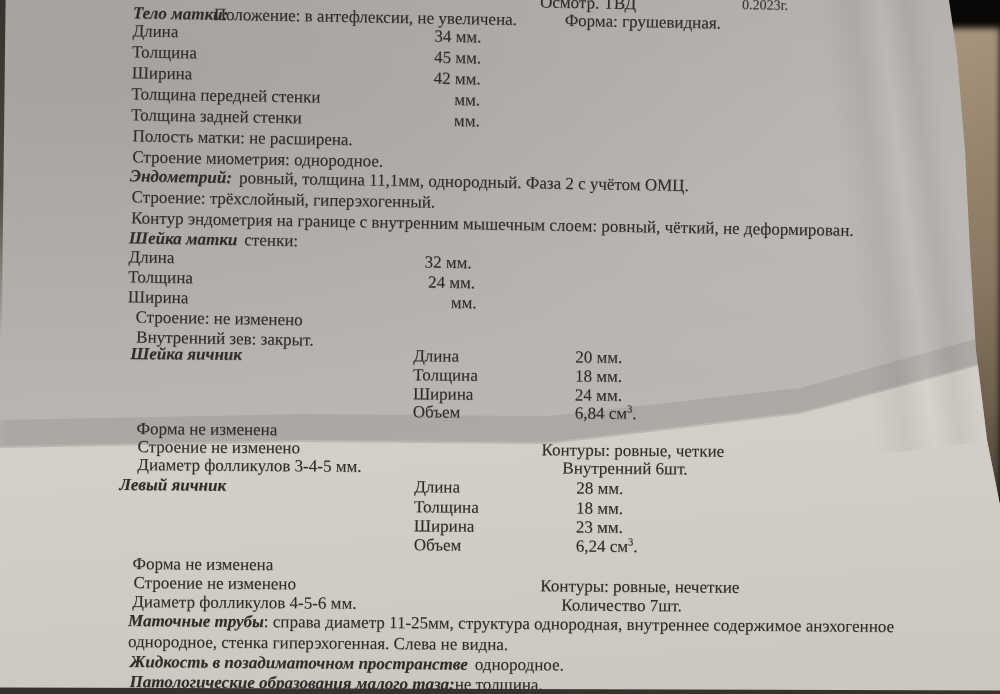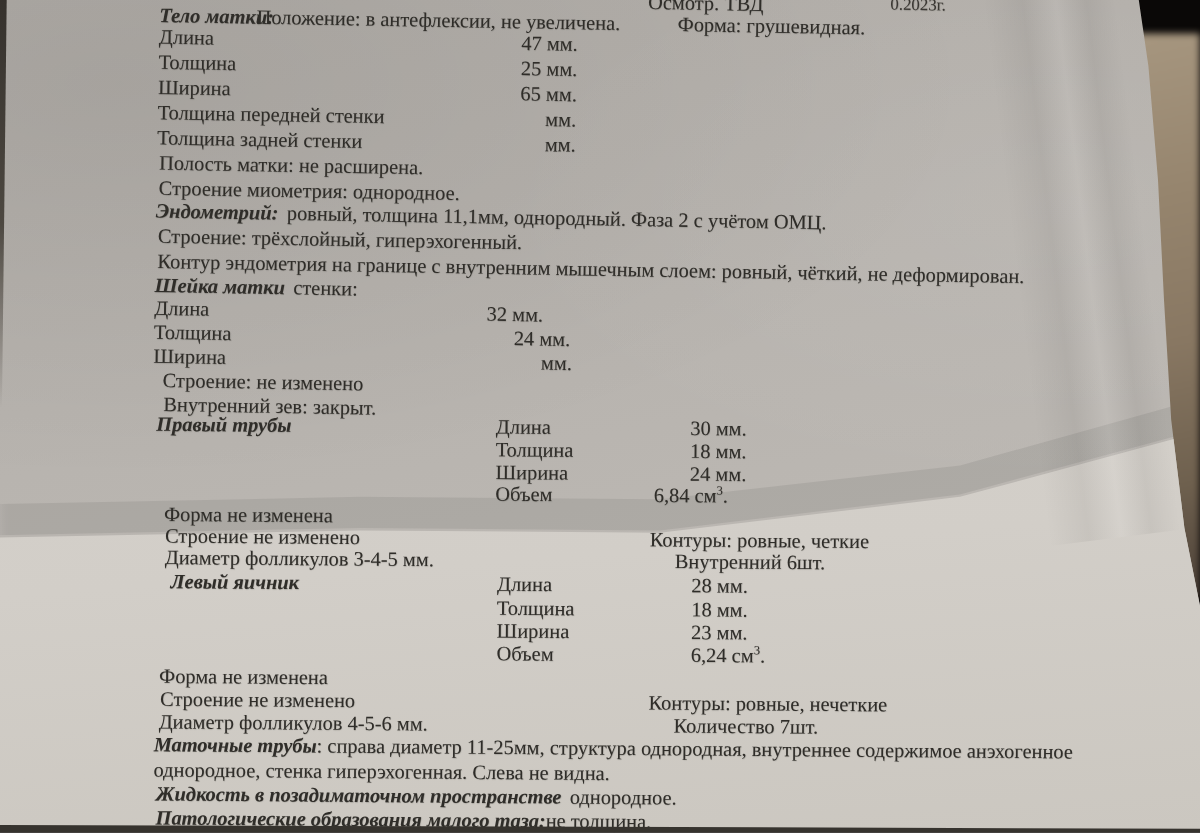--- a/index.html
+++ b/index.html
@@ -83,29 +83,29 @@
       </div>
 
       <div class="line" style="top:1px">
         <span class="at h" style="left:133px">Тело матки:</span>
         <span class="at" style="left:214px">Положение: в антефлексии, не увеличена.</span>
         <span class="at" style="left:565px">Форма: грушевидная.</span>
       </div>
 
       <div class="line" style="top:19px">
         <span class="at" style="left:133px">Длина</span>
-        <span class="at" style="left:435px">47 мм.</span>
+        <span class="at" style="left:435px">34 мм.</span>
       </div>
       <div class="line" style="top:40px">
         <span class="at" style="left:133px">Толщина</span>
-        <span class="at" style="left:435px">25 мм.</span>
+        <span class="at" style="left:435px">45 мм.</span>
       </div>
       <div class="line" style="top:61px">
         <span class="at" style="left:133px">Ширина</span>
-        <span class="at" style="left:435px">65 мм.</span>
+        <span class="at" style="left:435px">42 мм.</span>
       </div>
       <div class="line" style="top:82px">
         <span class="at" style="left:133px">Толщина передней стенки</span>
         <span class="at" style="left:456px">мм.</span>
       </div>
       <div class="line" style="top:103px">
         <span class="at" style="left:133px">Толщина задней стенки</span>
         <span class="at" style="left:456px">мм.</span>
       </div>
       <div class="line" style="top:124px">
@@ -127,71 +127,71 @@
         <span class="at" style="left:135px">Контур эндометрия на границе с внутренним мышечным слоем: ровный, чёткий, не деформирован.</span>
       </div>
 
       <div class="line" style="top:226px">
         <span class="at" style="left:133px">
           <span class="h">Шейка матки</span><span class="gap">стенки:</span>
         </span>
       </div>
       <div class="line" style="top:245px">
         <span class="at" style="left:133px">Длина</span>
-        <span class="at" style="left:410px">32 мм.</span>
+        <span class="at" style="left:429px">32 мм.</span>
       </div>
       <div class="line" style="top:265px">
         <span class="at" style="left:133px">Толщина</span>
         <span class="at" style="left:433px">24 мм.</span>
       </div>
       <div class="line" style="top:285px">
         <span class="at" style="left:133px">Ширина</span>
         <span class="at" style="left:456px">мм.</span>
       </div>
       <div class="line" style="top:305px">
         <span class="at" style="left:141px">Строение: не изменено</span>
       </div>
       <div class="line" style="top:325px">
         <span class="at" style="left:142px">Внутренний зев: закрыт.</span>
       </div>
     </div>
 
     <div class="tilt tilt-b">
 
       <div class="line" style="top:343px">
-        <span class="at h" style="left:133px">Правый трубы</span>
+        <span class="at h" style="left:133px">Шейка яичник</span>
         <span class="at" style="left:416px">Длина</span>
-        <span class="at" style="left:578px">30 мм.</span>
+        <span class="at" style="left:578px">20 мм.</span>
       </div>
       <div class="line" style="top:362px">
         <span class="at" style="left:416px">Толщина</span>
         <span class="at" style="left:578px">18 мм.</span>
       </div>
       <div class="line" style="top:381px">
         <span class="at" style="left:416px">Ширина</span>
         <span class="at" style="left:578px">24 мм.</span>
       </div>
       <div class="line" style="top:399px">
         <span class="at" style="left:416px">Объем</span>
-        <span class="at" style="left:548px"><span>6,84 см</span><sup>3</sup><span>.</span></span>
+        <span class="at" style="left:578px"><span>6,84 см</span><sup>3</sup><span>.</span></span>
       </div>
       <div class="line" style="top:418px">
         <span class="at" style="left:140px">Форма не изменена</span>
       </div>
       <div class="line" style="top:436px">
         <span class="at" style="left:141px">Строение не изменено</span>
         <span class="at" style="left:545px">Контуры: ровные, четкие</span>
       </div>
       <div class="line" style="top:454px">
         <span class="at" style="left:141px">Диаметр фолликулов 3-4-5 мм.</span>
         <span class="at" style="left:566px">Внутренний 6шт.</span>
       </div>
 
       <div class="line" style="top:474px">
-        <span class="at h" style="left:146px">Левый яичник</span>
+        <span class="at h" style="left:123px">Левый яичник</span>
         <span class="at" style="left:418px">Длина</span>
         <span class="at" style="left:580px">28 мм.</span>
       </div>
       <div class="line" style="top:494px">
         <span class="at" style="left:418px">Толщина</span>
         <span class="at" style="left:580px">18 мм.</span>
       </div>
       <div class="line" style="top:513px">
         <span class="at" style="left:418px">Ширина</span>
         <span class="at" style="left:580px">23 мм.</span>

